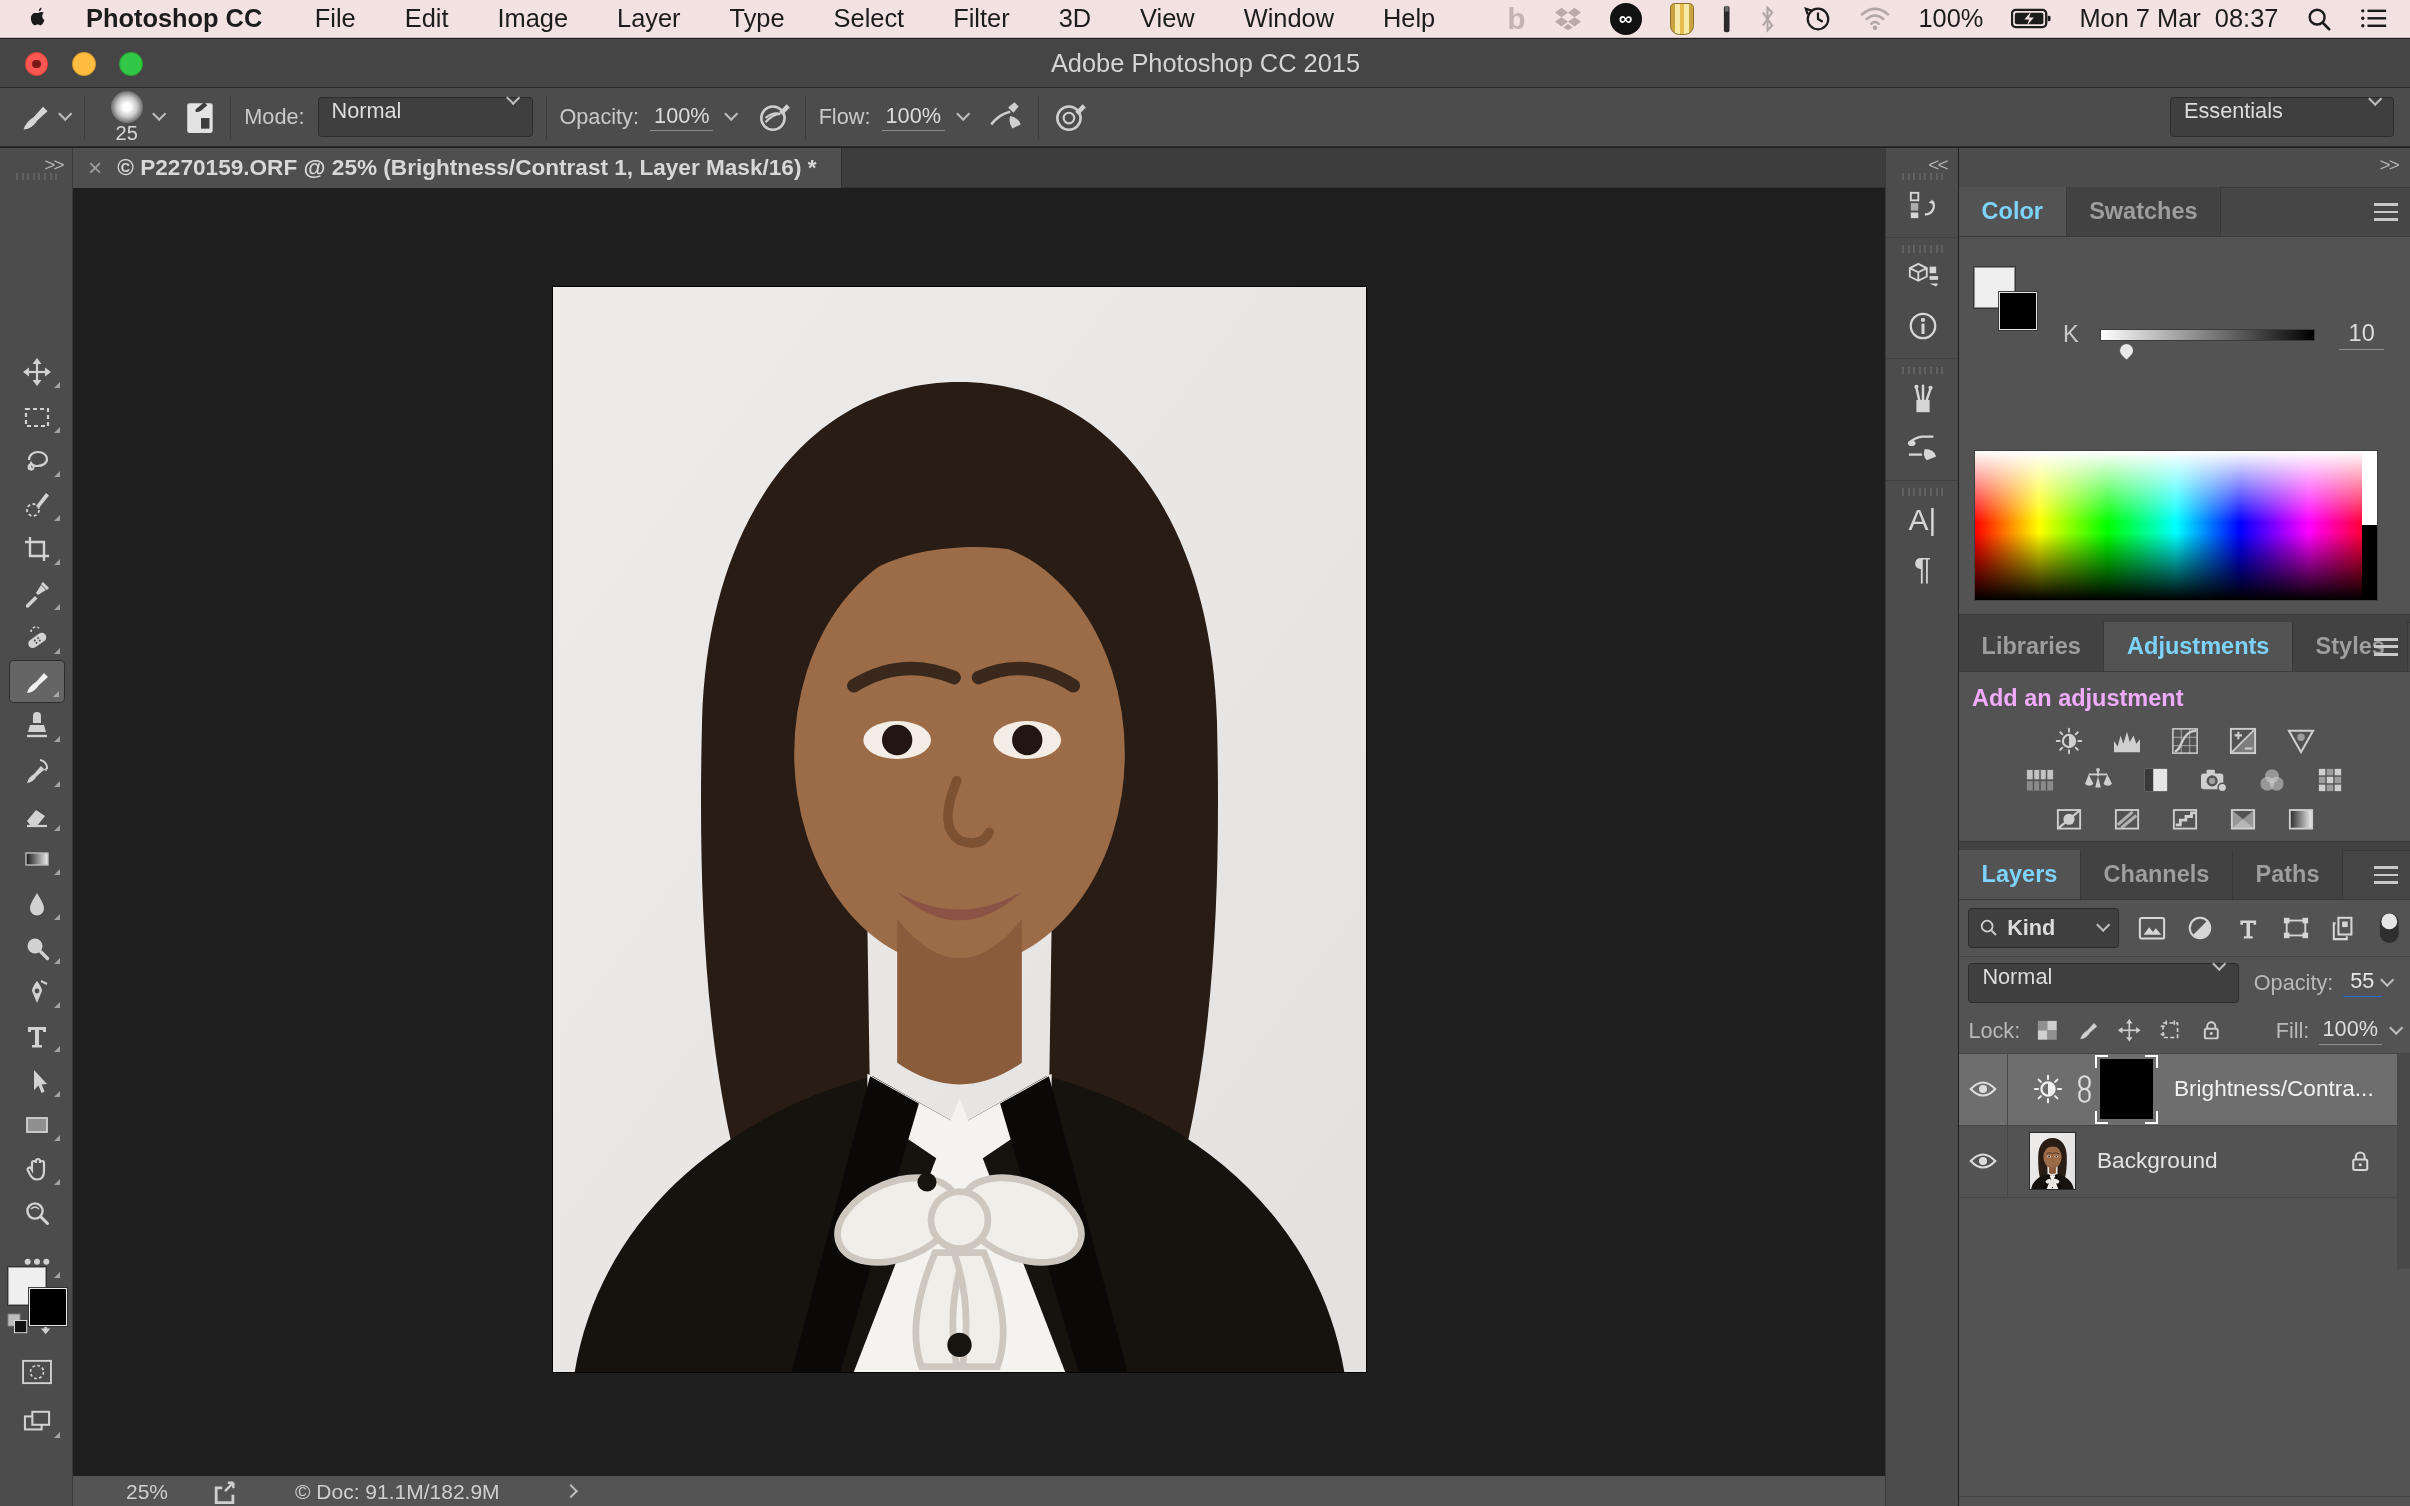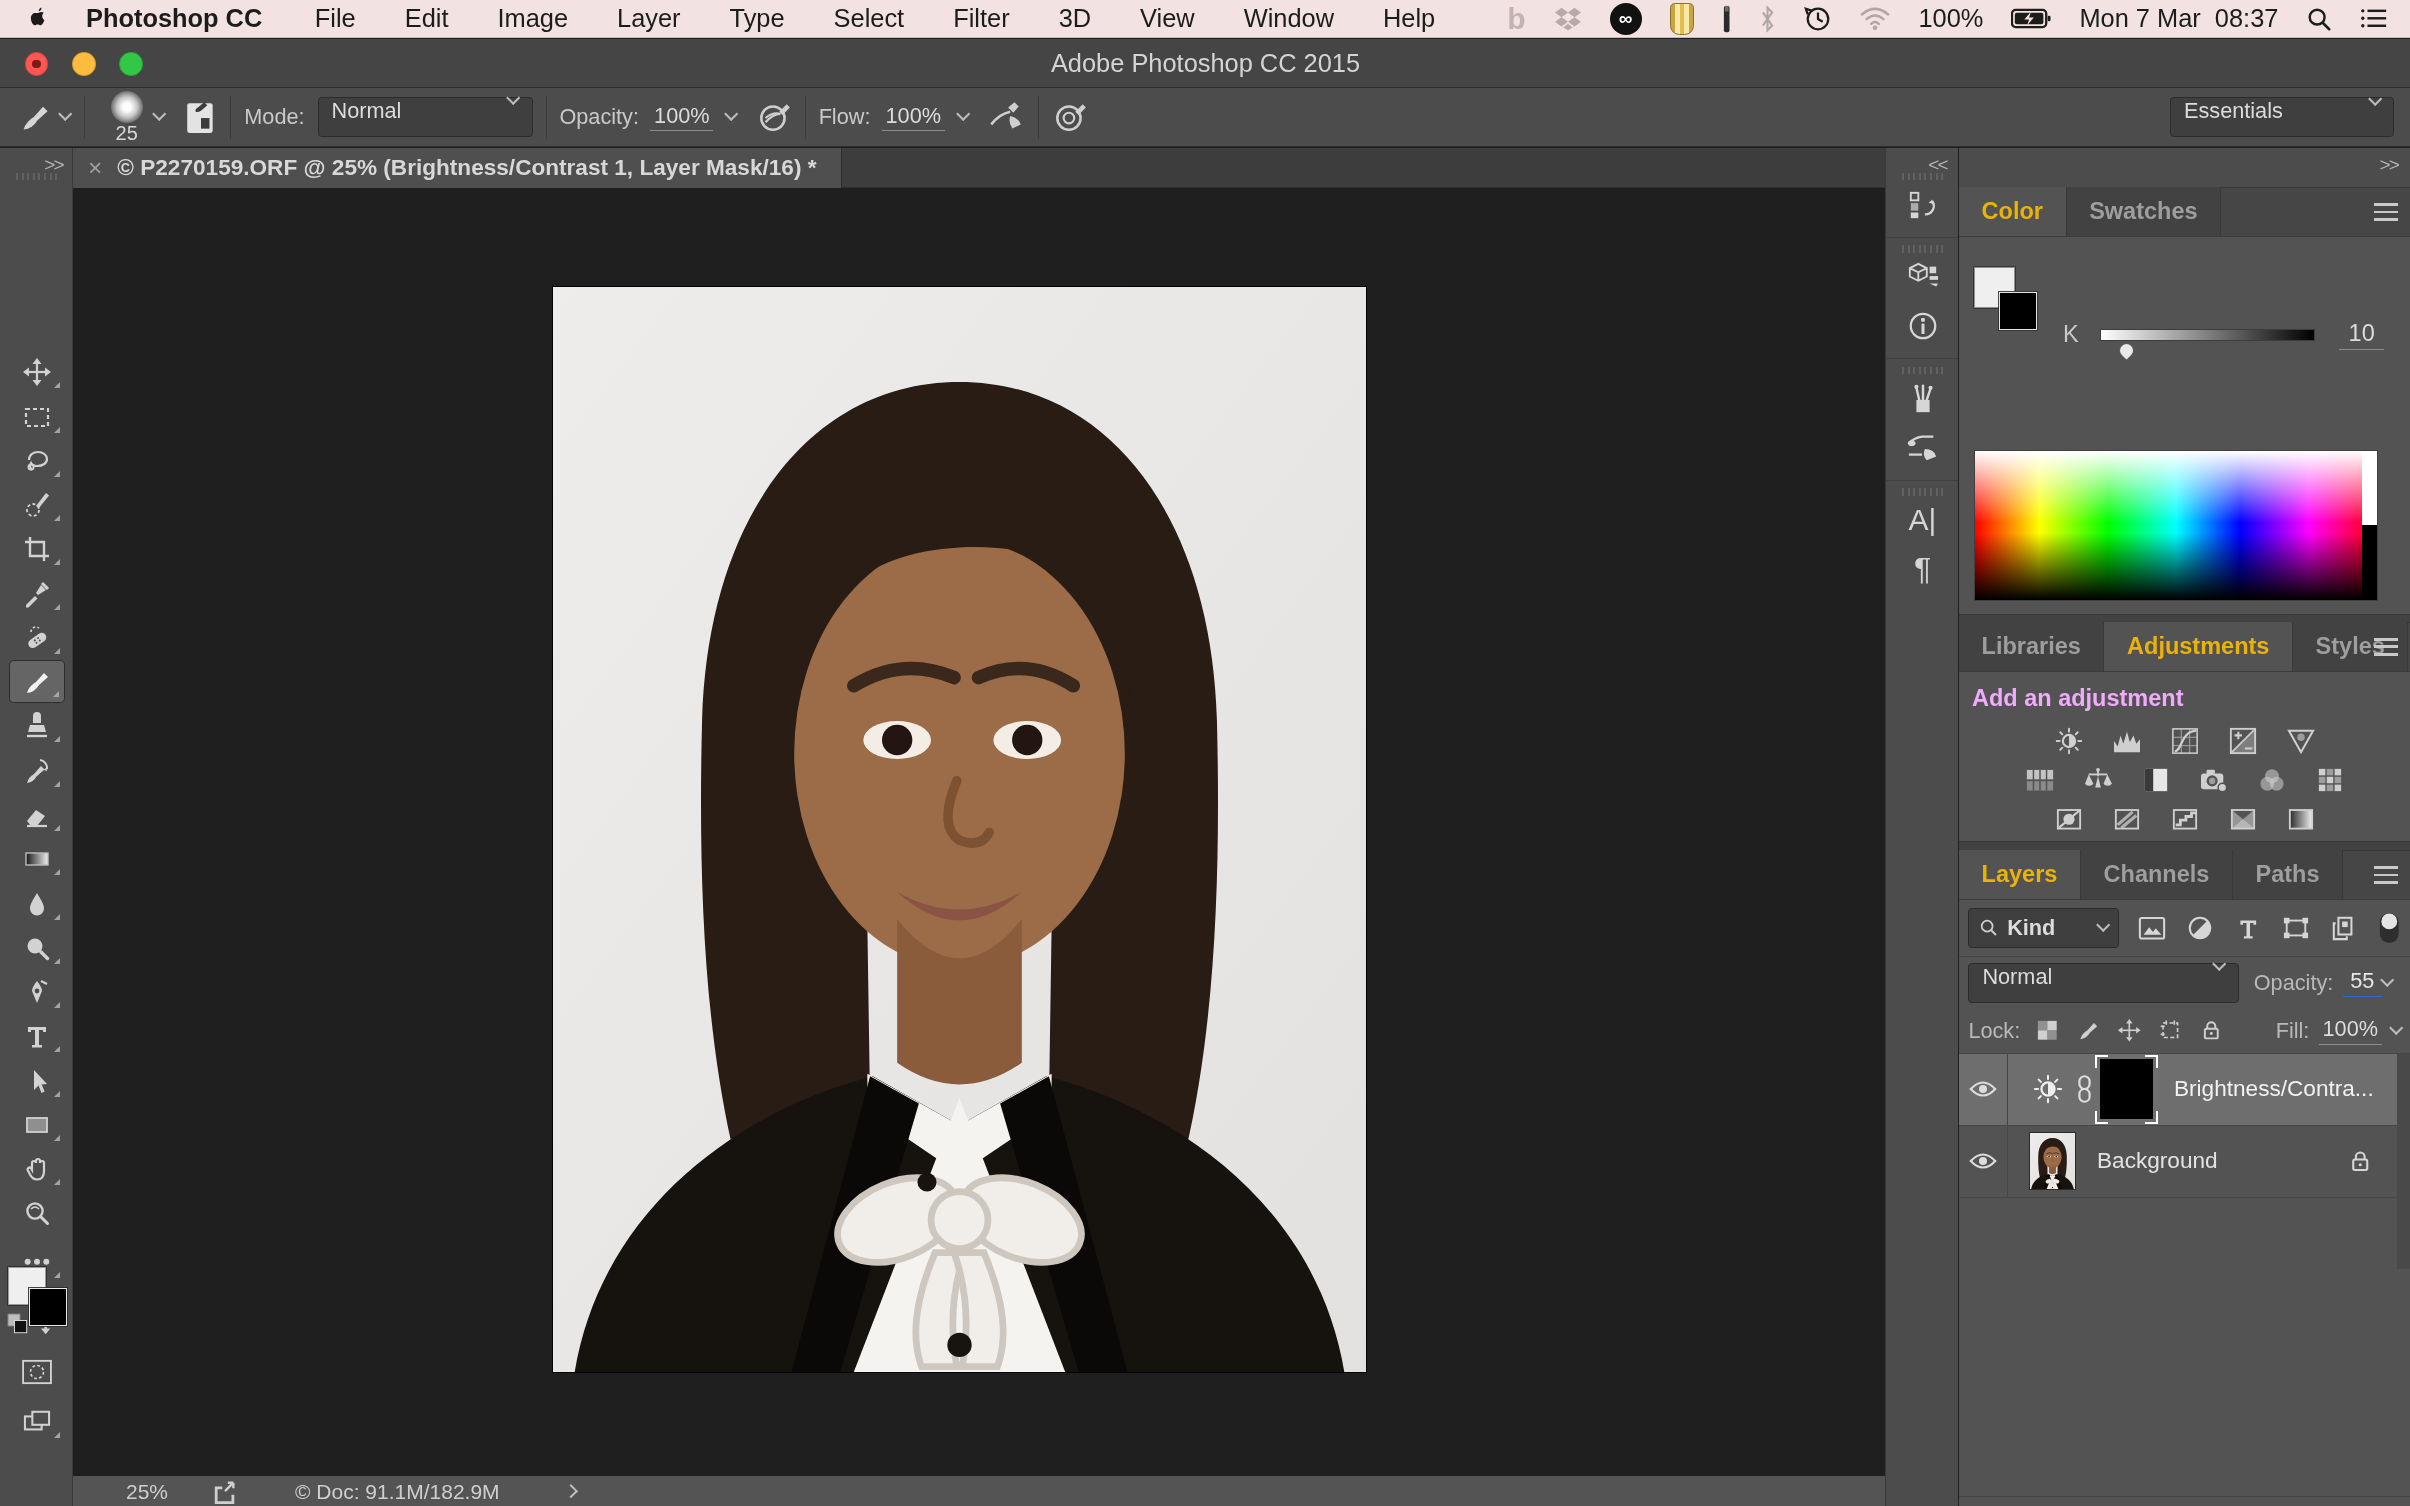--- a/index.html
+++ b/index.html
@@ -87,21 +87,21 @@
 #dockstrip{position:absolute;left:1885px;top:148px;width:73px;height:1359px;background:#4c4c4c;border-left:0.9px solid #3a3a3a}
 #dockstrip .dchev{position:absolute;top:5.6px;right:11.3px;color:#b5b5b5;font-size:19px;letter-spacing:-1.9px}
 .dock-group{border-top:0.9px solid #404040;padding-top:7.5px;margin-top:7.5px}
 .dicon{width:73px;height:49px;display:flex;align-items:center;justify-content:center;color:#d6d6d6;font-size:28px}
 
 
 #panels{position:absolute;left:1959px;top:148px;width:452px;height:1359px;background:#4c4c4c}
 .ptabbar{height:49px;background:#464646;display:flex;align-items:flex-end;position:relative;border-bottom:0.9px solid #3c3c3c}
 .ptab{height:49px;display:flex;align-items:center;padding:0 22.6px;font-size:23.5px;font-weight:bold;
 color:#9e9e9e;background:#424242;border-right:0.9px solid #383838}
-.ptab.act{background:#535353;color:#eab308}
+.ptab.act{background:#535353;color:#7dd3fc}
 .hamb{position:absolute;right:13px;top:15px;width:24.5px;height:19px;
 background:repeating-linear-gradient(#c9c9c9 0 2.8px,transparent 2.8px 7.5px)}
 .pbody{background:#535353;position:relative}
 .pgap{height:9.4px;background:#424242;border-top:0.9px solid #383838;border-bottom:0.9px solid #383838}
 
 
 #colorbody{height:377px}
 #cp-fg{position:absolute;left:15px;top:30px;width:41px;height:41px;background:#efefef;border:1.9px solid #8f8f8f;box-shadow:0 0 0 0.9px #333}
 #cp-bg{position:absolute;left:40px;top:55px;width:38px;height:38px;background:#000;border:1.9px solid #e6e6e6;box-shadow:0 0 0 0.9px #333}
 #krow{position:absolute;left:104px;top:83px;display:flex;align-items:center;color:#c9c9c9;font-size:23.5px}

